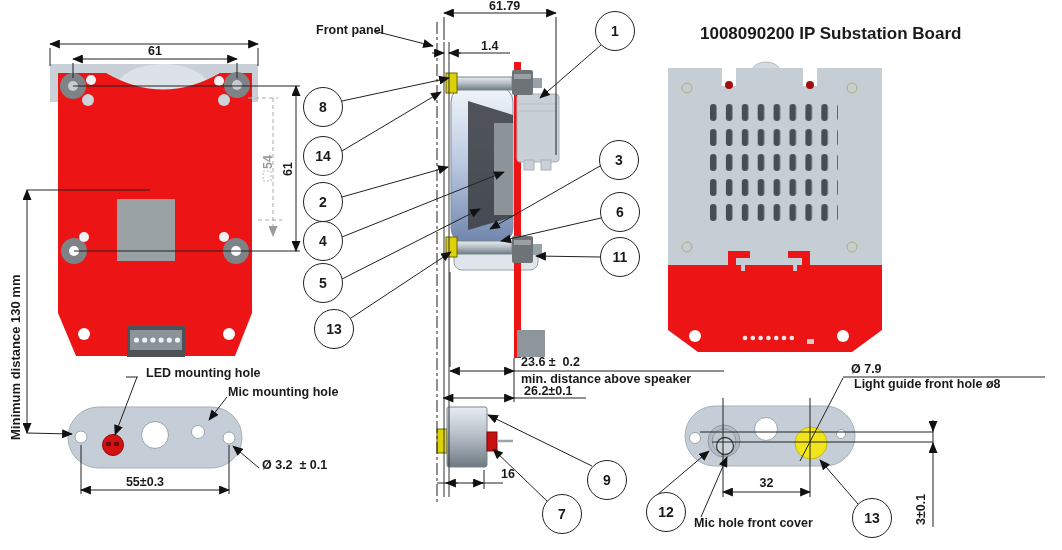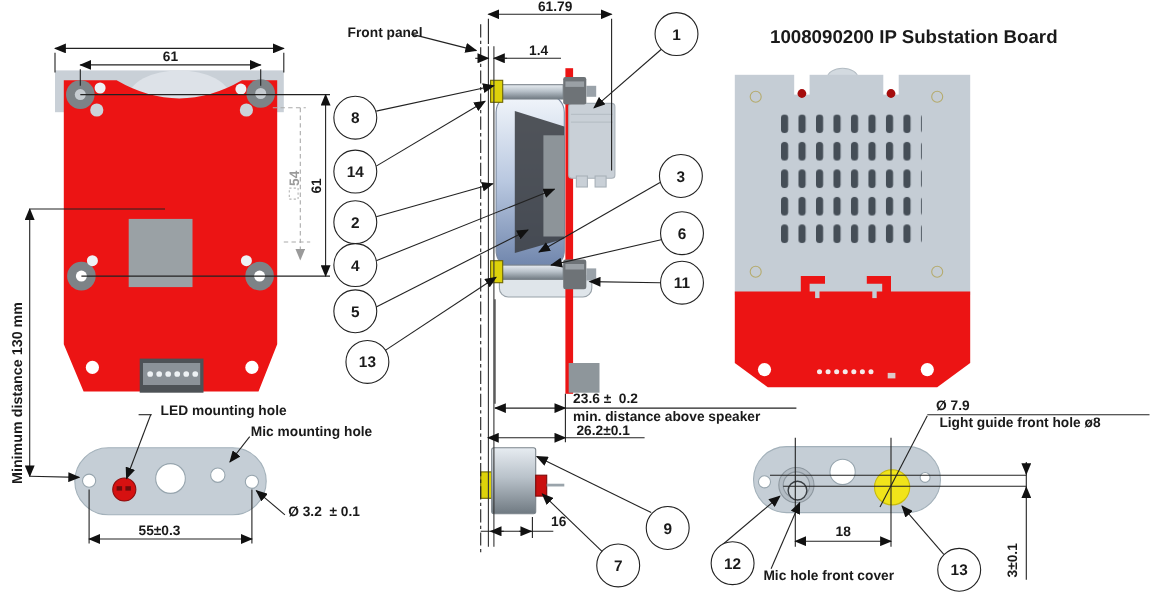--- a/index.html
+++ b/index.html
@@ -252,21 +252,21 @@
 <div class="txt" style="left:501px;top:468px">16</div>
 
 <div class="txt" style="left:146px;top:367px">LED mounting hole</div>
 <div class="txt" style="left:228px;top:386px">Mic mounting hole</div>
 <div class="txt" style="left:262px;top:459px">Ø&nbsp;3.2&nbsp;&nbsp;±&nbsp;0.1</div>
 <div class="txt ctr" style="left:81px;top:476px;width:128px">55±0.3</div>
 
 <div class="txt" style="left:851px;top:363px">Ø&nbsp;7.9</div>
 <div class="txt" style="left:854px;top:378px">Light guide front hole ø8</div>
 <div class="txt" style="left:694px;top:517px">Mic hole front cover</div>
-<div class="txt ctr" style="left:723px;top:477px;width:87px">18</div>
+<div class="txt ctr" style="left:723px;top:477px;width:87px">32</div>
 <div class="vlabel small" style="left:915px;top:525px">3±0.1</div>
 
 <div class="balloon" style="left:595px;top:11px">
       <span>1</span>
     </div>
 <div class="balloon" style="left:303px;top:87px">
       <span>8</span>
     </div>
 <div class="balloon" style="left:303px;top:136px">
       <span>14</span>

